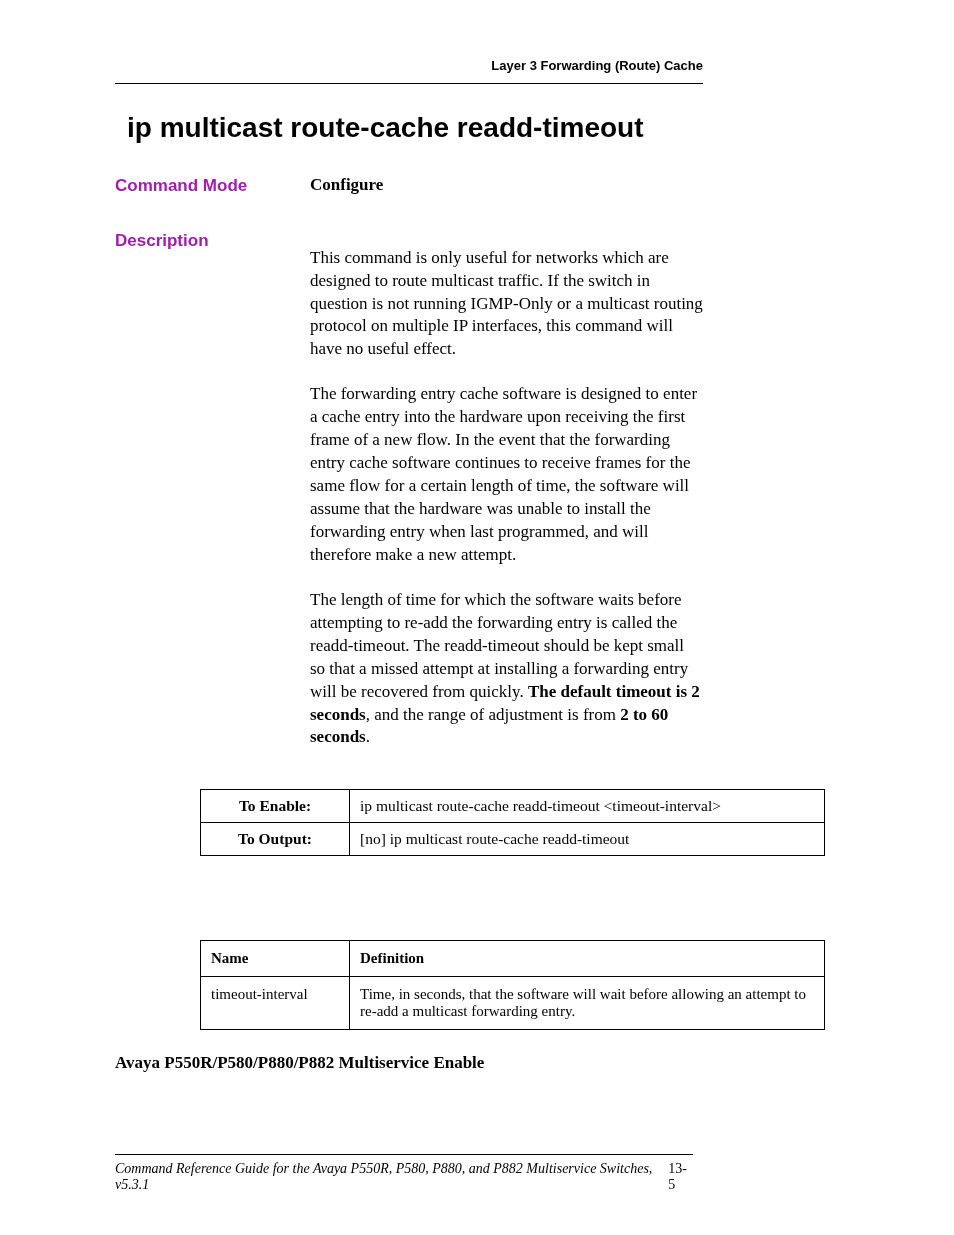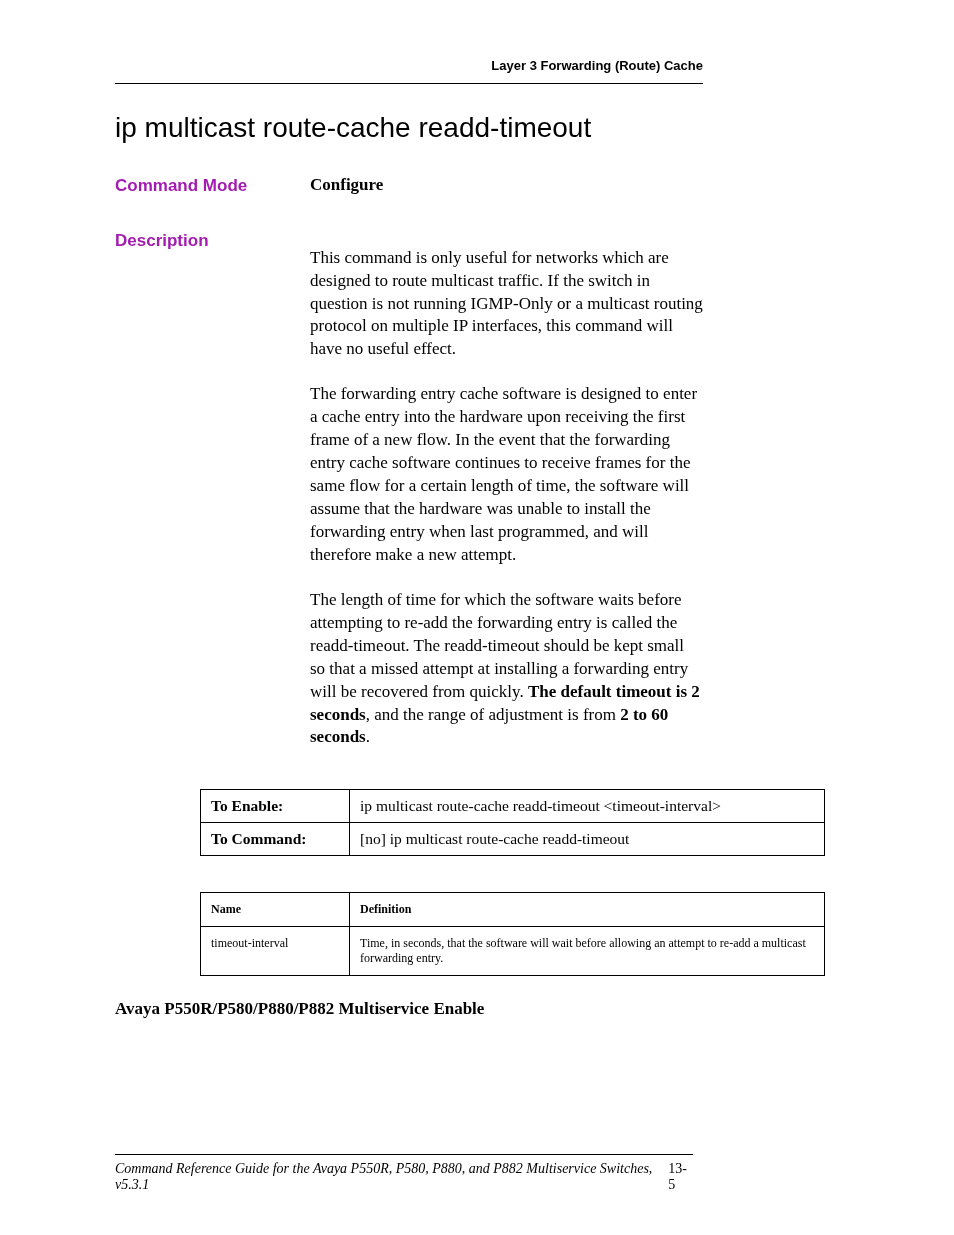--- a/index.html
+++ b/index.html
@@ -24,23 +24,23 @@
     color: #000;
     margin-bottom: 10px;
   }
   .header-rule {
     border: none;
     border-top: 1.5px solid #000;
     margin: 0 0 28px 0;
   }
   .page-title {
     font-family: Verdana, Arial, sans-serif;
-    font-weight: normal;
+    font-weight: bold;
     font-size: 28px;
-    margin: 0 0 30px 0;
+    margin: 0 0 30px 12px;
   }
   .section {
     display: flex;
     align-items: flex-start;
     margin-bottom: 4px;
   }
   .section-label {
     flex: 0 0 195px;
     font-family: Verdana, Arial, sans-serif;
     font-weight: bold;
@@ -73,28 +73,29 @@
     font-size: 15.5px;
   }
   table.enable-table td {
     border: 1px solid #000;
     padding: 7px 10px;
     vertical-align: top;
   }
   table.enable-table td.key {
     width: 128px;
     font-weight: bold;
+    text-align: center;
   }
 
   table.def-table {
     border-collapse: collapse;
     width: 625px;
-    margin: 36px 0 22px 85px;
-    font-family: "Times New Roman", Times, serif;
-    font-size: 12px;
+    margin: 84px 0 22px 85px;
+    font-family: "Times New Roman", Times, serif;
+    font-size: 15px;
   }
   table.def-table th, table.def-table td {
     border: 1px solid #000;
     padding: 9px 10px;
     text-align: left;
     vertical-align: top;
   }
   table.def-table th {
     font-weight: bold;
   }
@@ -157,21 +158,21 @@
     </div>
   </div>
 
   <table class="enable-table">
     <tbody>
         <tr>
       <td class="key">To Enable:</td>
       <td>ip multicast route-cache readd-timeout &lt;timeout-interval&gt;</td>
     </tr>
     <tr>
-      <td class="key"><span>To Command:</span></td>
+      <td class="key"><span>To Output:</span></td>
       <td>[no] ip multicast route-cache readd-timeout</td>
     </tr>
   </tbody>
     </table>
 
   <table class="def-table">
     <tbody>
         <tr>
       <th>Name</th>
       <th>Definition</th>

